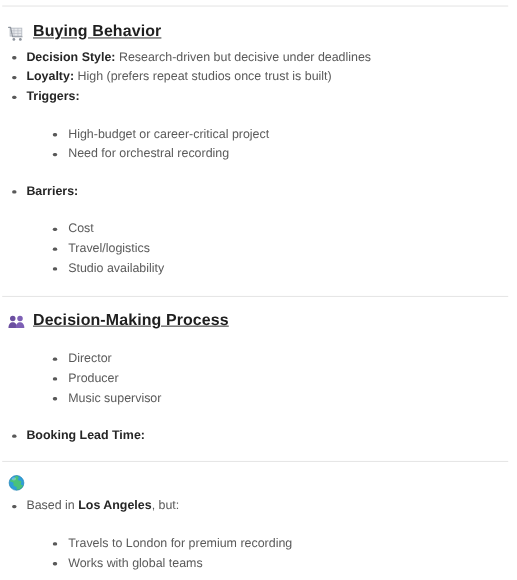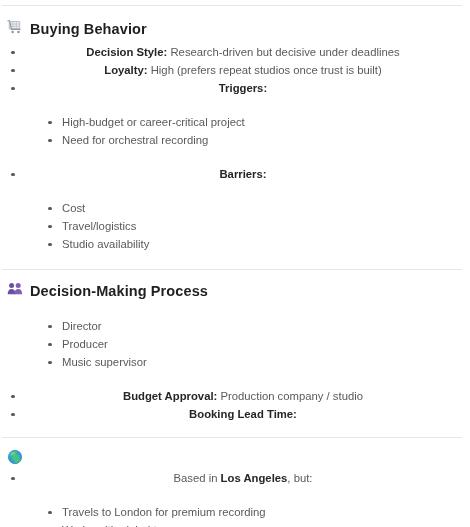--- a/index.html
+++ b/index.html
@@ -24,23 +24,24 @@
   .divider {
     height: 0;
     border-top: 1px solid #e6e6e6;
     margin: 0 8px 0 2px;
   }
   .section {
     padding: 0 8px 0 2px;
   }
   .sec-header {
     display: flex;
-    align-items: flex-start;
+    align-items: flex-end;
     gap: 7px;
     padding-left: 5px;
+    text-decoration: underline;
   }
   .sec-header .icon {
     width: 16px;
     height: 16px;
     flex: 0 0 16px;
     display: block;
     line-height: 0;
   }
   .sec-title {
     font-size: 14.5px;
@@ -94,21 +95,21 @@
     border-radius: 50%;
     background: #595959;
   }
   .b {
     font-weight: bold;
     color: #262626;
   }
   .t {
     color: #5a5a5a;
   }
-  .row { display: block; text-align: center; }
+  .row { display: block; }
   .sec1 { padding-top: 13px; }
   .sec-gap-top { padding-top: 11px; }
   .pre-divider { margin-top: 14px; }
 </style>
 </head>
 <body>
 
 <div class="page">
 
   <div class="divider" style="margin-top:5px;"></div>
@@ -172,23 +173,20 @@
 
     <ul class="lvl1">
       <li>
         <ul class="lvl2">
           <li>Director</li>
           <li>Producer</li>
           <li>Music supervisor</li>
         </ul>
       </li>
       <li>
-        <span class="row"><span class="b">Budget Approval:</span><span class="t"> Production company / studio</span></span>
-      </li>
-      <li>
         <span class="row"><span class="b">Booking Lead Time:</span></span>
       </li>
     </ul>
   </div>
 
   <div class="divider pre-divider"></div>
 
   <div class="section sec-gap-top">
     <div class="sec-header">
       <span class="icon">

